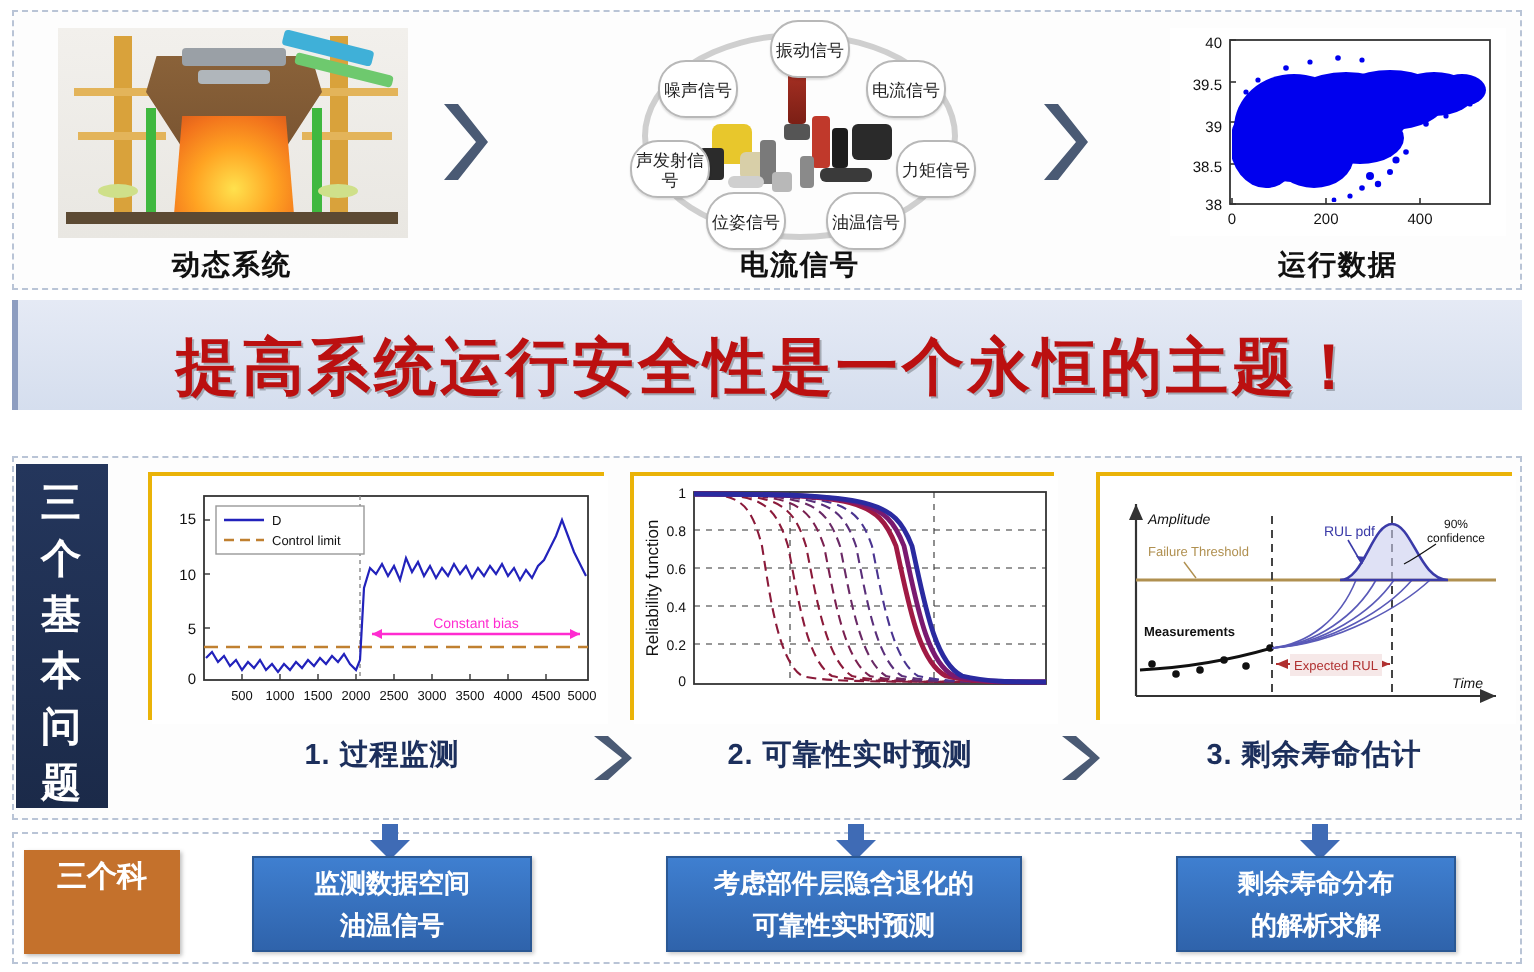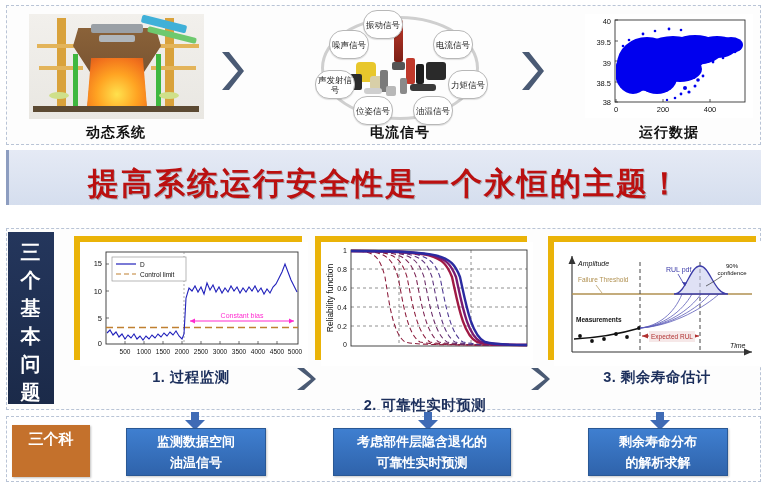--- a/index.html
+++ b/index.html
@@ -106,21 +106,21 @@
   }
   .vbanner {
     position: absolute; left: 8px; top: 232px; width: 46px; height: 172px;
     background: linear-gradient(#24365c,#1b2a49);
     color: #fff; font-weight: bold; font-size: 20px; line-height: 28px;
     text-align: center; padding-top: 6px; letter-spacing: 1px;
   }
   .vbanner span { display: block; }
 
   .chart-box {
-    position: absolute; background: #ec4899; border: 6px solid #eab308;
+    position: absolute; background: #ec4899; border: 2px solid #eab308;
   }
   .step-label {
     position: absolute; text-align: center;
     font-weight: bold; font-size: 14.5px; color: #1c2f5c; letter-spacing: .5px;
   }
   .chev-sm {
     position: absolute; width: 22px; height: 26px; color: #4a5a74;
   }
   .chev-sm svg { display: block; width: 100%; height: 100%; }
   .arrow-down { position: absolute; width: 20px; height: 18px; color: #3f6bb5; }
@@ -193,21 +193,21 @@
         <div class="sn" style="left:30px; top:28px; width:8px; height:22px; background:#7a7a7a;"></div>
         <div class="sn" style="left:56px; top:16px; width:9px; height:26px; background:#c0392b; border-radius:2px;"></div>
         <div class="sn" style="left:66px; top:22px; width:8px; height:20px; background:#1d1d1d;"></div>
         <div class="sn" style="left:76px; top:20px; width:20px; height:18px; background:#2a2a2a; border-radius:3px;"></div>
         <div class="sn" style="left:60px; top:42px; width:26px; height:7px; background:#3a3a3a; border-radius:3px;"></div>
         <div class="sn" style="left:36px; top:44px; width:10px; height:10px; background:#b8b8b8; border-radius:2px;"></div>
         <div class="sn" style="left:14px; top:46px; width:18px; height:6px; background:#cfcfcf; border-radius:3px;"></div>
         <div class="sn" style="left:50px; top:36px; width:7px; height:16px; background:#8a8a8a;"></div>
       </div>
 
-      <div class="sig" style="left:68px; top:-2px;">
+      <div class="sig" style="left:90px; top:-2px;">
         <span>振动信号</span>
       </div>
       <div class="sig" style="left:138px; top:18px;">
         <span>电流信号</span>
       </div>
       <div class="sig" style="left:153px; top:58px;">
         <span>力矩信号</span>
       </div>
       <div class="sig" style="left:118px; top:84px;">
         <span>油温信号</span>
@@ -431,21 +431,21 @@
       <text x="118" y="97" text-anchor="middle" font-size="6.5" fill="#b03030" font-family="Liberation Sans, sans-serif">Expected RUL</text>
     </svg>
   </div>
 
   <div class="step-label" style="left:96px; top:368px; width:190px;">1. 过程监测</div>
   <div class="chev-sm" style="left:294px; top:366px;">
     <svg viewBox="0 0 22 26">
         <path d="M3 2 L17 13 L3 24 L10 24 L22 13 L10 2 Z" fill="currentColor"></path>
       </svg>
   </div>
-  <div class="step-label" style="left:330px; top:368px; width:190px;margin-top:28px;">2. 可靠性实时预测</div>
+  <div class="step-label" style="left:330px; top:368px; width:190px;">2. 可靠性实时预测</div>
   <div class="chev-sm" style="left:528px; top:366px;">
     <svg viewBox="0 0 22 26">
         <path d="M3 2 L17 13 L3 24 L10 24 L22 13 L10 2 Z" fill="currentColor"></path>
       </svg>
   </div>
   <div class="step-label" style="left:562px; top:368px; width:190px;">3. 剩余寿命估计</div>
 
   <div class="dash-frame"></div>
 
   <div class="arrow-down" style="left:185px; top:412px;">

